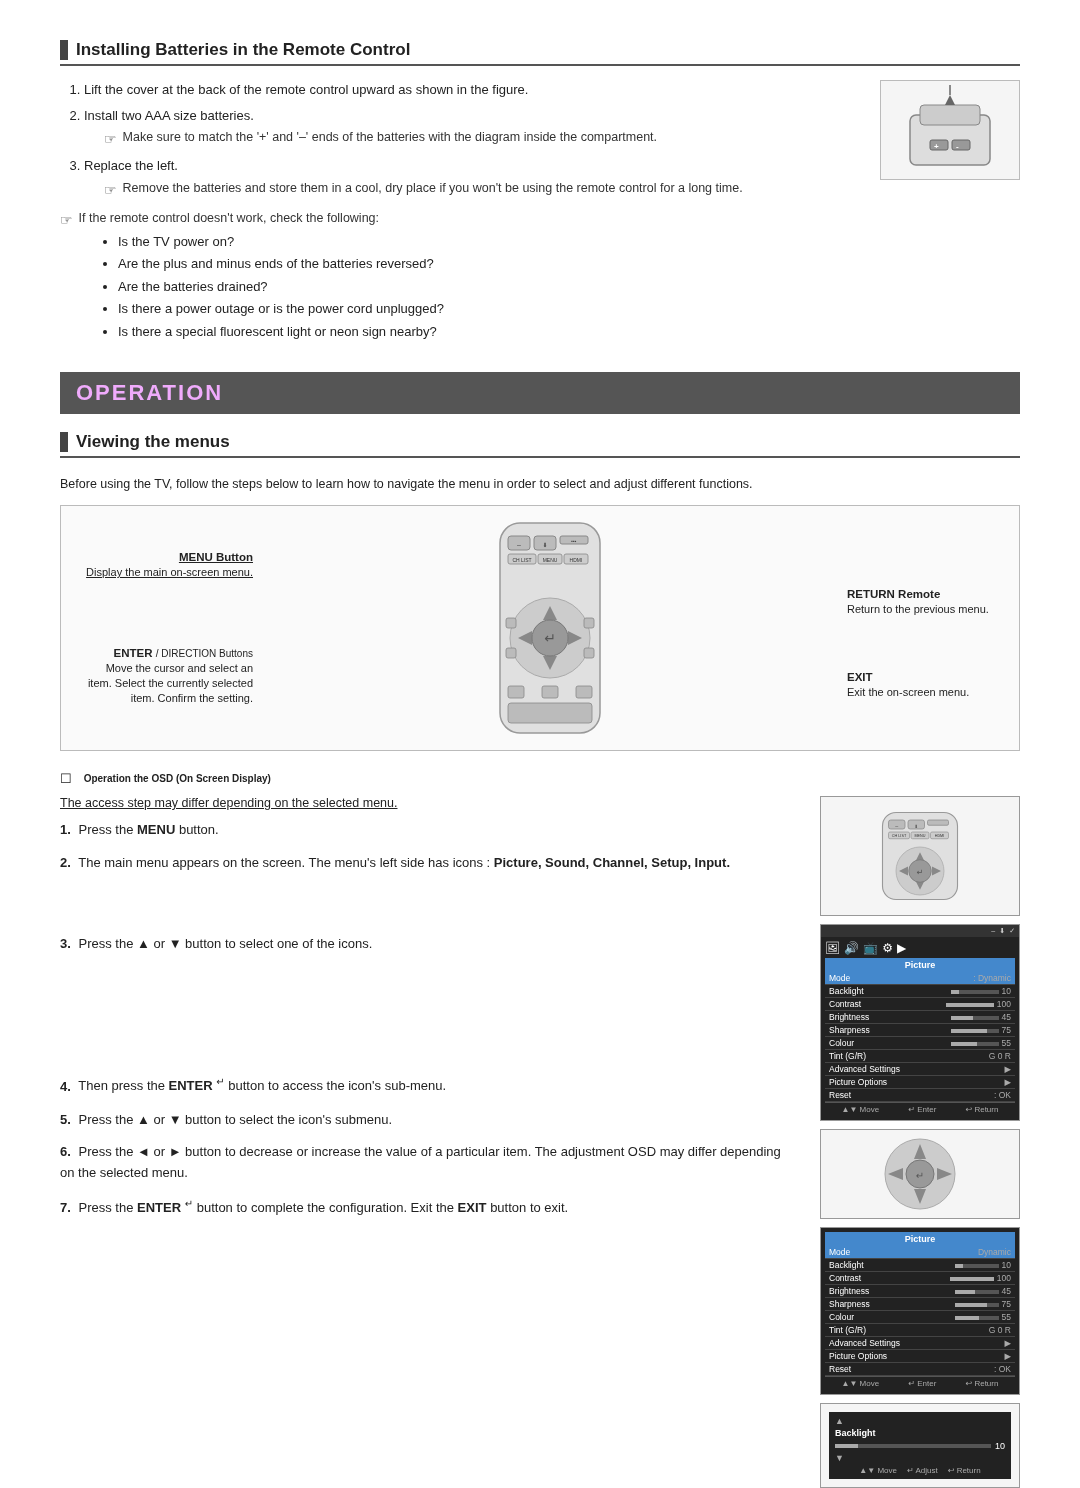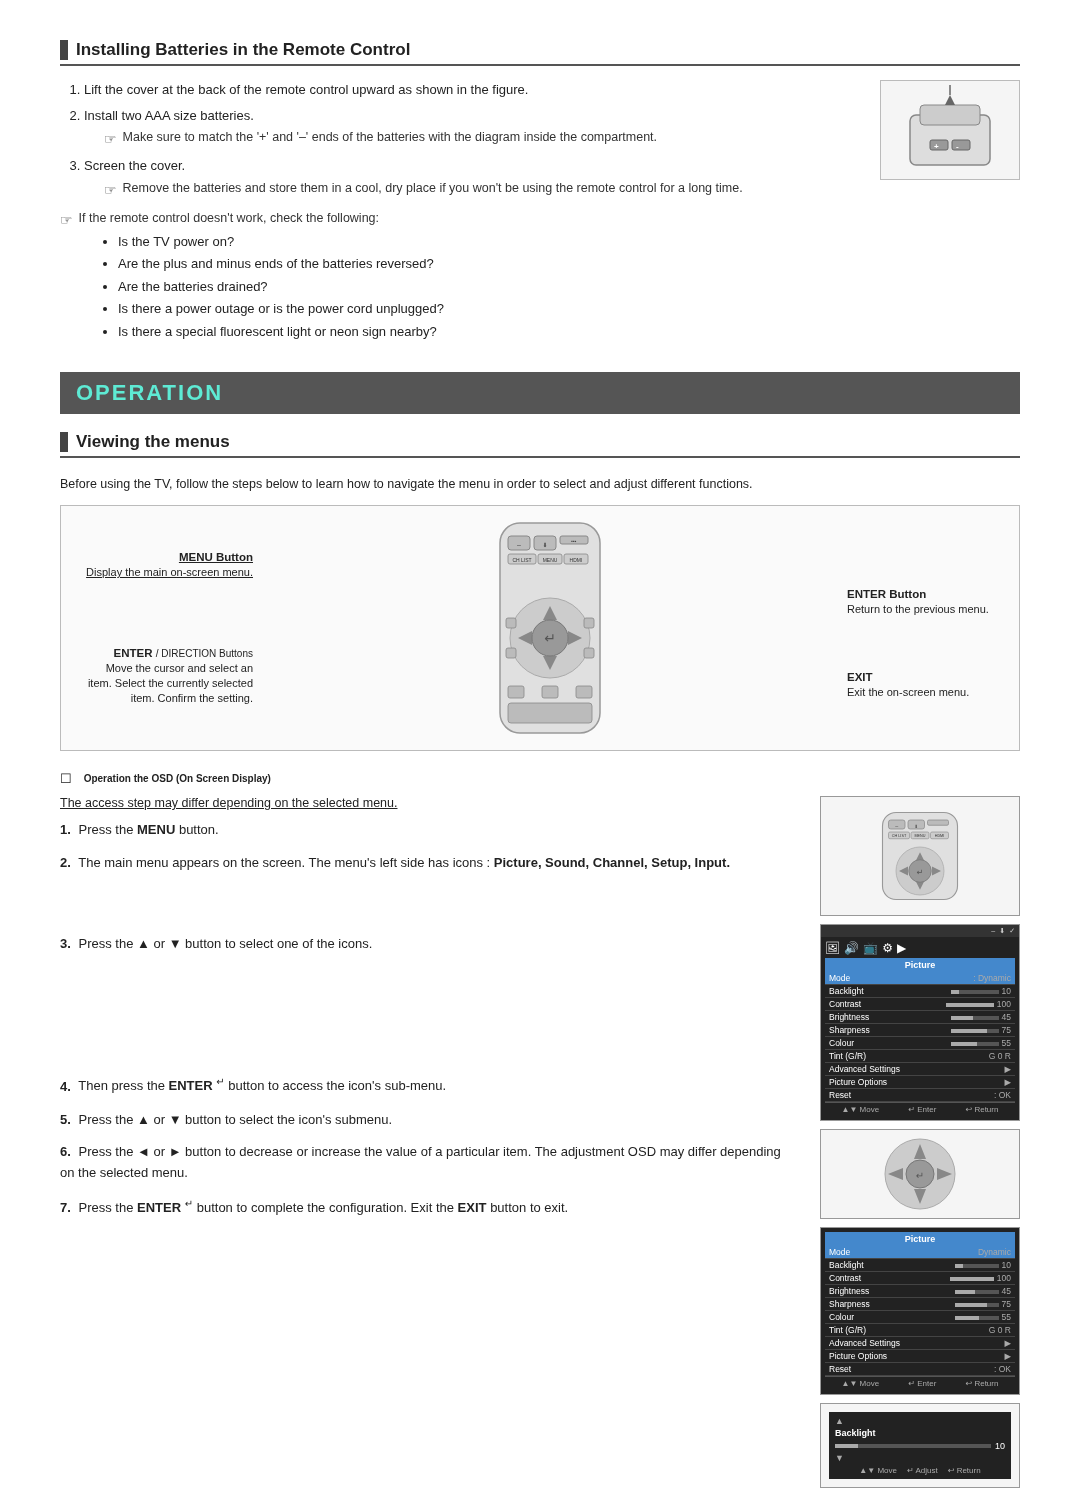--- a/index.html
+++ b/index.html
@@ -29,21 +29,21 @@
       display: inline-block;
       width: 8px;
       height: 20px;
       background: #444;
       flex-shrink: 0;
     }
 
     
     .operation-banner {
       background: #555;
-      color: #5eead4;
+      color: #f0abfc;
       font-size: 22px;
       font-weight: bold;
       letter-spacing: 2px;
       padding: 8px 16px;
       margin: 28px 0 18px 0;
     }
 
     .content-block {
       margin-bottom: 18px;
     }
@@ -274,21 +274,21 @@
       <ol>
         <li>Lift the cover at the back of the remote control upward as shown in the figure.</li>
         <li>
           <span>Install two AAA size batteries.</span>
           <div class="note">
             <span class="note-icon">☞</span>
             <span>Make sure to match the '+' and '–' ends of the batteries with the diagram inside the compartment.</span>
           </div>
         </li>
         <li>
-          <span>Screen the cover.</span>
+          <span>Replace the left.</span>
           <div class="note">
             <span class="note-icon">☞</span>
             <span>Remove the batteries and store them in a cool, dry place if you won't be using the remote control for a long time.</span>
           </div>
         </li>
       </ol>
 
       <div class="note" style="margin-left:0; margin-top:10px;">
         <span class="note-icon">☞</span>
         <span>If the remote control doesn't work, check the following:</span>
@@ -389,21 +389,21 @@
 
           <rect x="38" y="168" width="16" height="12" rx="2" fill="#bbb" stroke="#888" stroke-width="0.8"></rect>
           <rect x="72" y="168" width="16" height="12" rx="2" fill="#bbb" stroke="#888" stroke-width="0.8"></rect>
           <rect x="106" y="168" width="16" height="12" rx="2" fill="#bbb" stroke="#888" stroke-width="0.8"></rect>
           <rect x="38" y="185" width="84" height="20" rx="3" fill="#bbb" stroke="#888" stroke-width="0.8"></rect>
         </svg>
       </div>
 
       <div class="right-labels">
         <div class="label-item" style="margin-top: 30px;">
-          <div class="bold">ENTER Button</div>
+          <div class="bold">RETURN Remote</div>
           <div>Return to the previous menu.</div>
         </div>
         <div class="label-item" style="margin-top: 30px;">
           <div class="bold">EXIT</div>
           <div>Exit the on-screen menu.</div>
         </div>
       </div>
     </div>
   </div>
 

